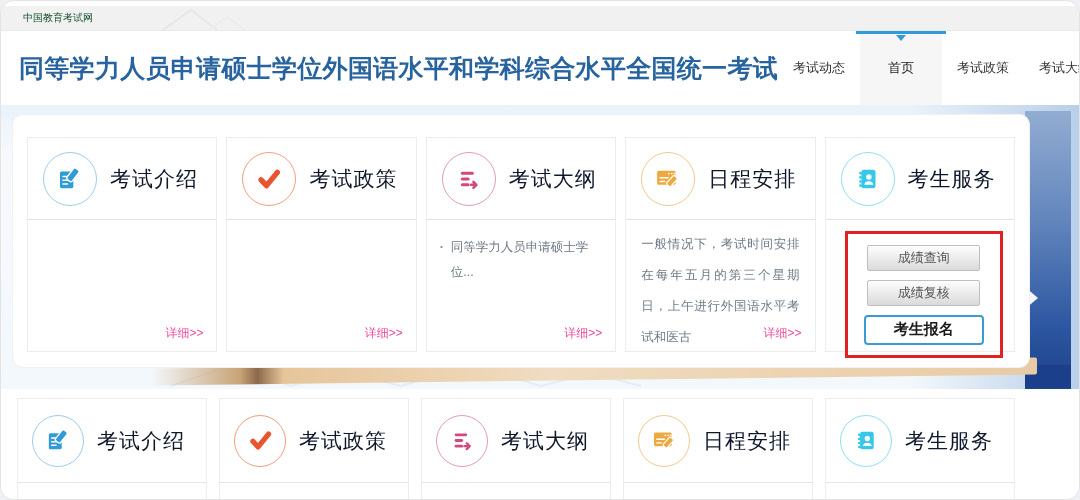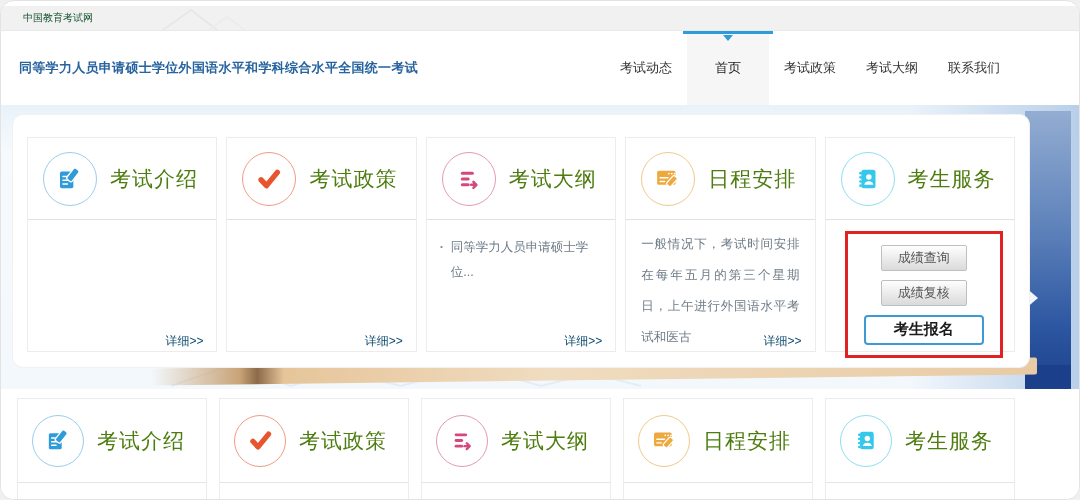--- a/index.html
+++ b/index.html
@@ -9,21 +9,21 @@
     border:1px solid #e3e3e3; overflow:hidden; position:relative; padding-top:5px; }
 
   
   .topbar { height:25px; background:#f1f1f2; border-bottom:1px solid #e9e9e9;
     display:flex; align-items:center; padding-left:22px; position:relative; }
   .topbar .site-name { font-size:10px; color:#14532d; }
   .topbar svg { position:absolute; left:160px; top:1px; }
 
   
   .header { height:74px; background:#fff; display:flex; align-items:stretch; position:relative; }
-  .page-title { align-self:center; margin-left:18px; font-size:13px; font-weight:bold;
+  .page-title { align-self:center; margin-left:18px; font-size:25px; font-weight:bold;
     color:#27639e; letter-spacing:.3px; white-space:nowrap; }
   .tabs { display:flex; margin-left:auto; margin-right:64px; }
   .tab { position:relative; width:82px; display:flex; align-items:center; justify-content:center;
     font-size:13px; color:#333; cursor:pointer; }
   .tab.active { background:#f6f6f6; color:#222; }
   .tab.active::before { content:""; position:absolute; top:0; left:-4px; right:-4px; height:3px; background:#2f9bd8; }
   .tab.active::after  { content:""; position:absolute; top:4px; left:50%; transform:translateX(-50%);
     border:5px solid transparent; border-top:6px solid #2f9bd8; }
 
   
@@ -49,34 +49,34 @@
   .card { position:relative; background:#fff; border:1px solid #ececec; overflow:hidden; }
   .card.svc { overflow:visible; }
   .card-head { height:82px; display:flex; align-items:center; border-bottom:1px solid #e2e2e2; }
   .icon-circle { width:54px; height:54px; border-radius:50%; flex:none;
     display:flex; align-items:center; justify-content:center; margin-left:15px; border:1px solid; background:#fff; }
   .c-blue   { border-color:#9ccdec; }
   .c-red    { border-color:#f09c82; }
   .c-pink   { border-color:#e49ab5; }
   .c-orange { border-color:#f2c98e; }
   .c-cyan   { border-color:#8fdff1; }
-  .card-title { font-size:21px; color:#4d7c0f; margin-left:13px; letter-spacing:1px; white-space:nowrap; }
+  .card-title { font-size:21px; color:#0f172a; margin-left:13px; letter-spacing:1px; white-space:nowrap; }
   .card-body { padding:9px 15px 0; font-size:12.5px; color:#6e7b87; line-height:31px; text-align:justify; }
   .card-list { padding:15px 12px 0 24px; font-size:12.5px; color:#6e7b87; line-height:25px; }
   .card-list li { list-style:none; position:relative; margin-bottom:9px; }
   .card-list li::before { content:"·"; position:absolute; left:-11px; top:0; color:#8a8a8a; font-weight:bold; }
-  .more { position:absolute; right:13px; bottom:1px; font-size:12px; color:#0c4a6e;
+  .more { position:absolute; right:13px; bottom:9px; font-size:12px; color:#ec4899;
     cursor:pointer; text-decoration:none;margin-top:12px; }
 
   
   .svc-box { position:absolute; left:19px; right:11px; top:93px; bottom:-7px;
     border:3px solid #e02222; display:flex; flex-direction:column; align-items:center;
     justify-content:center; gap:9px; }
   .btn { cursor:pointer; display:block; }
-  .btn-gray { width:86px; height:26px; font-size:13px; color:#555;
+  .btn-gray { width:113px; height:26px; font-size:13px; color:#555;
     background:linear-gradient(#fefefe,#dadada); border:1px solid #bfbfbf; border-radius:2px;
     font-family:inherit; }
   .btn-primary { width:120px; height:30px; font-size:15px; font-weight:bold; color:#1a1a1a;
     background:#fff; border:2px solid #3d9ad4; border-radius:4px; font-family:inherit; }
 
   
   .bottom { padding:9px 64px 0 16px; background:#fff; }
   .bottom-cards { display:grid; grid-template-columns:repeat(5,1fr); gap:12px; }
   .bcard { height:120px; background:#fff; border:1px solid #ececec; cursor:pointer; }
   .bcard .card-head { height:84px; border-bottom:1px solid #e5e5e5; }

